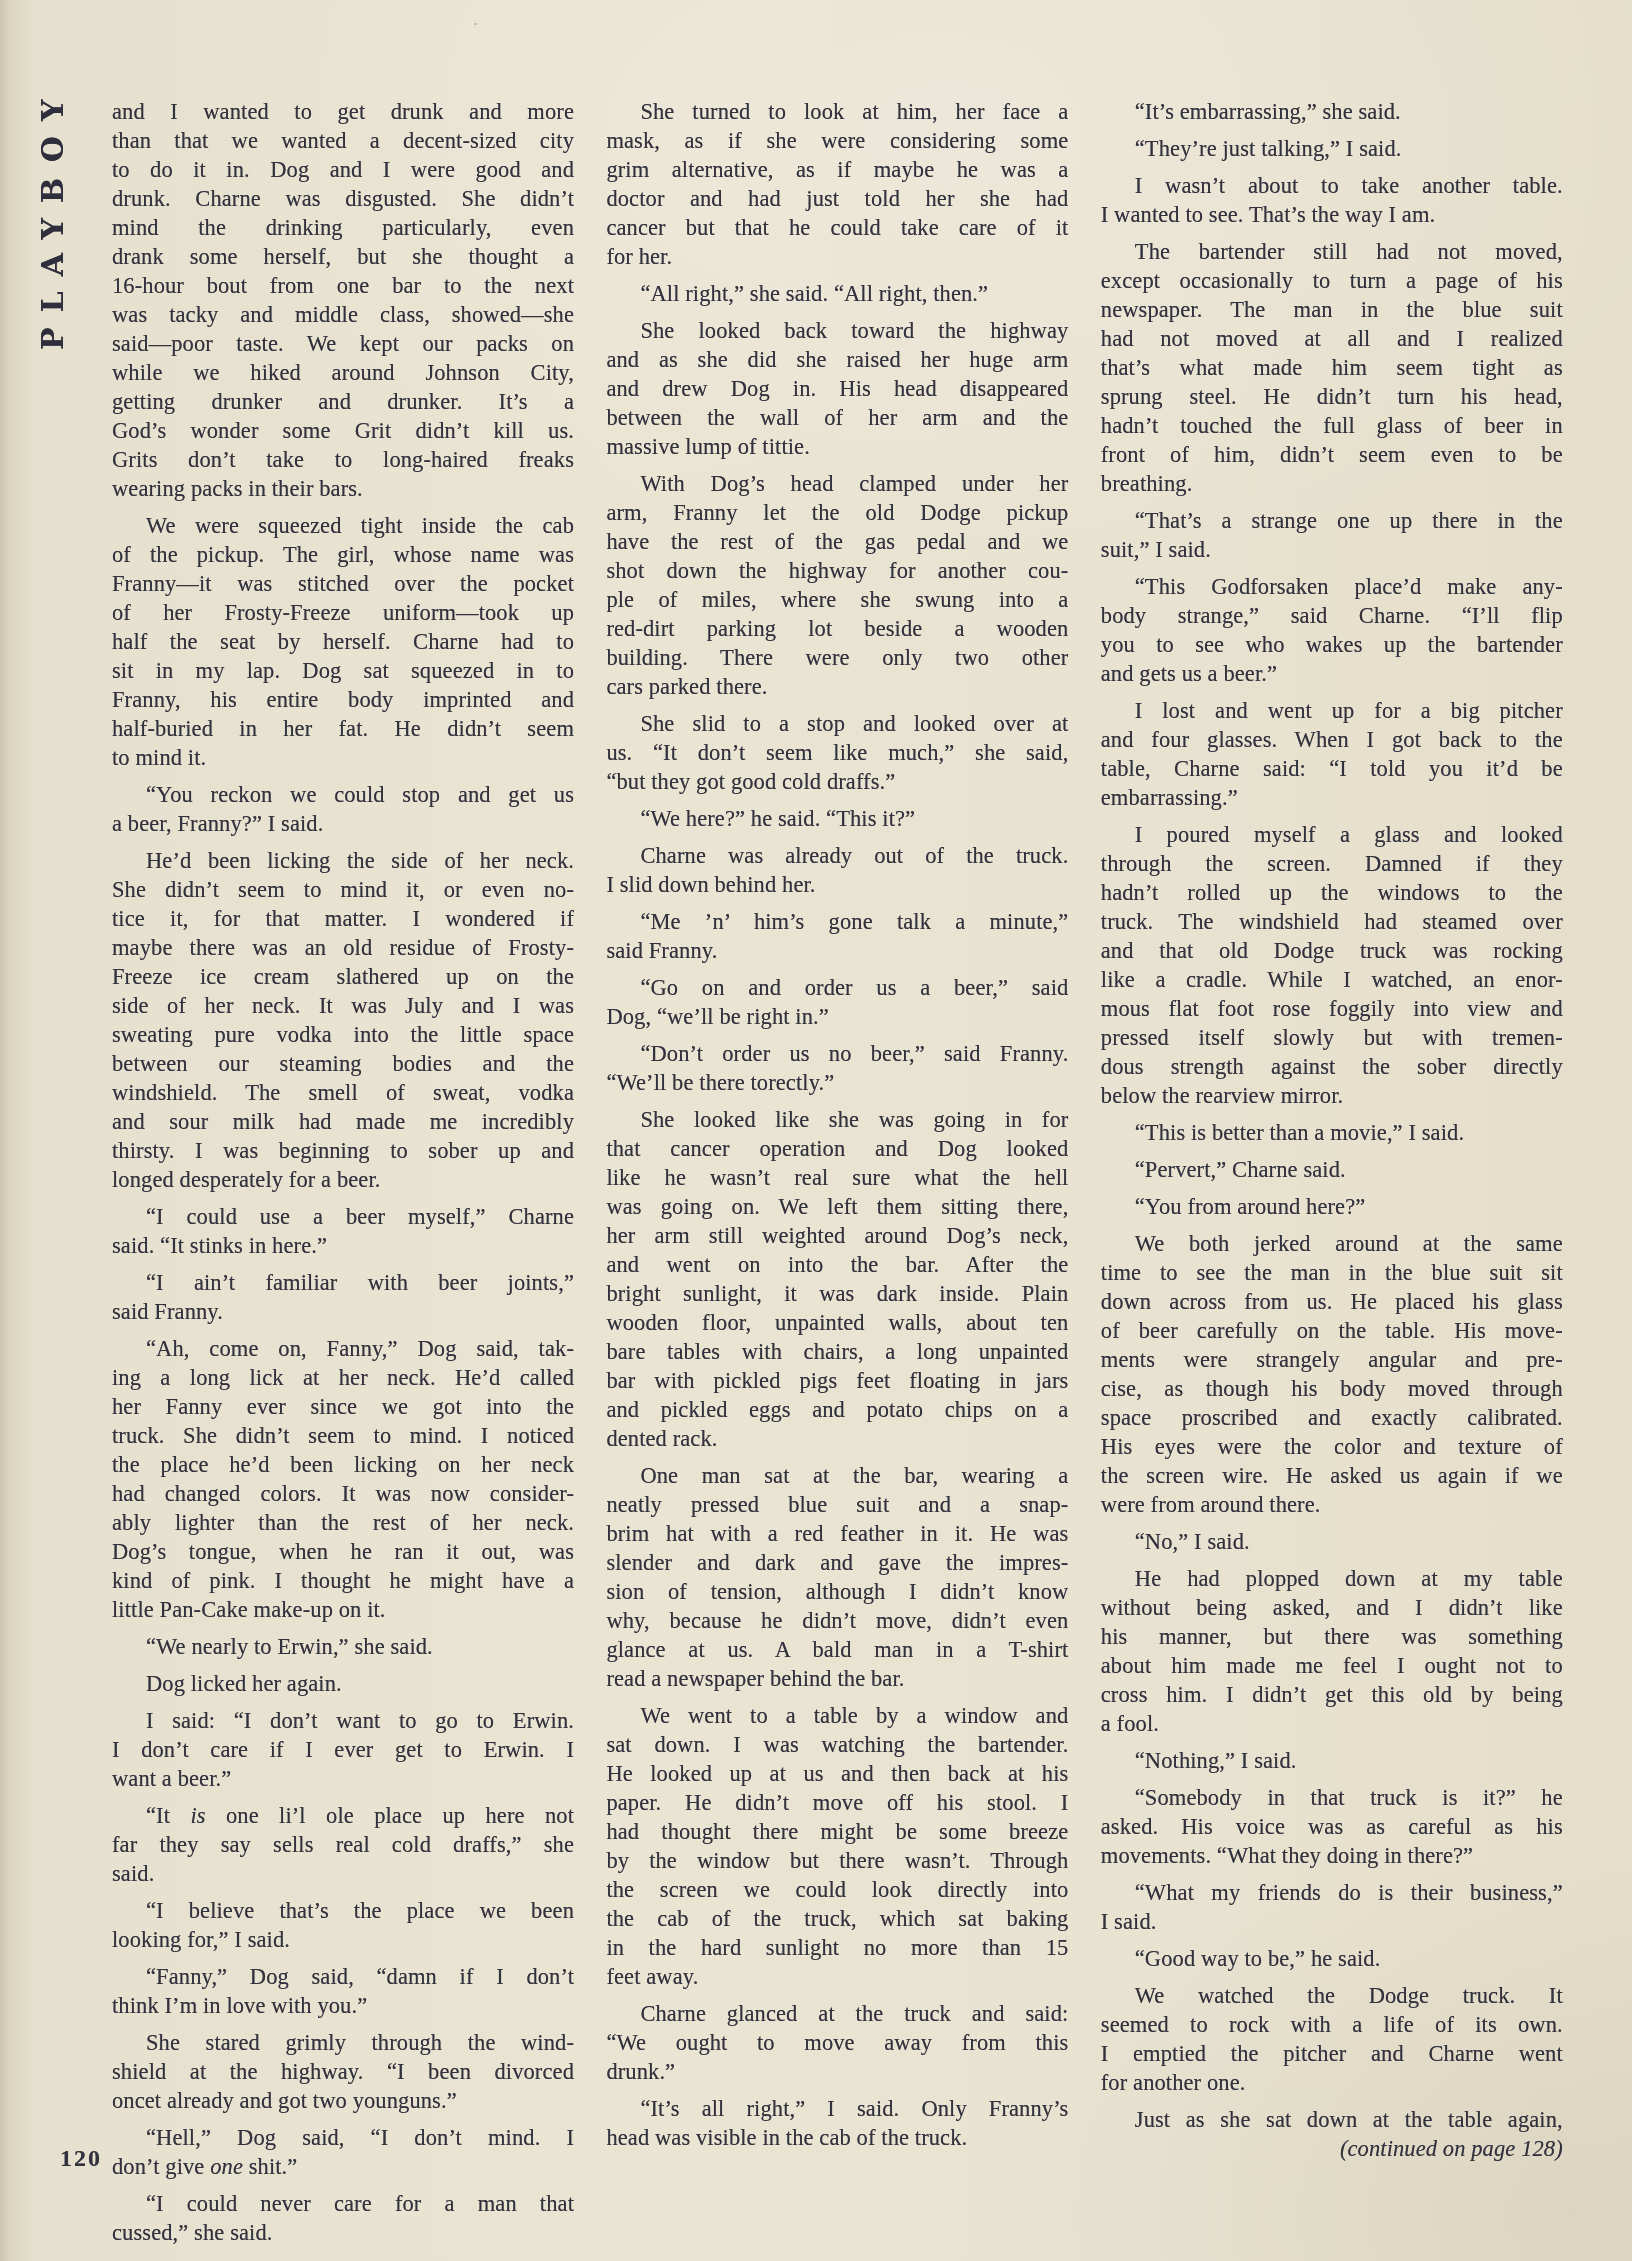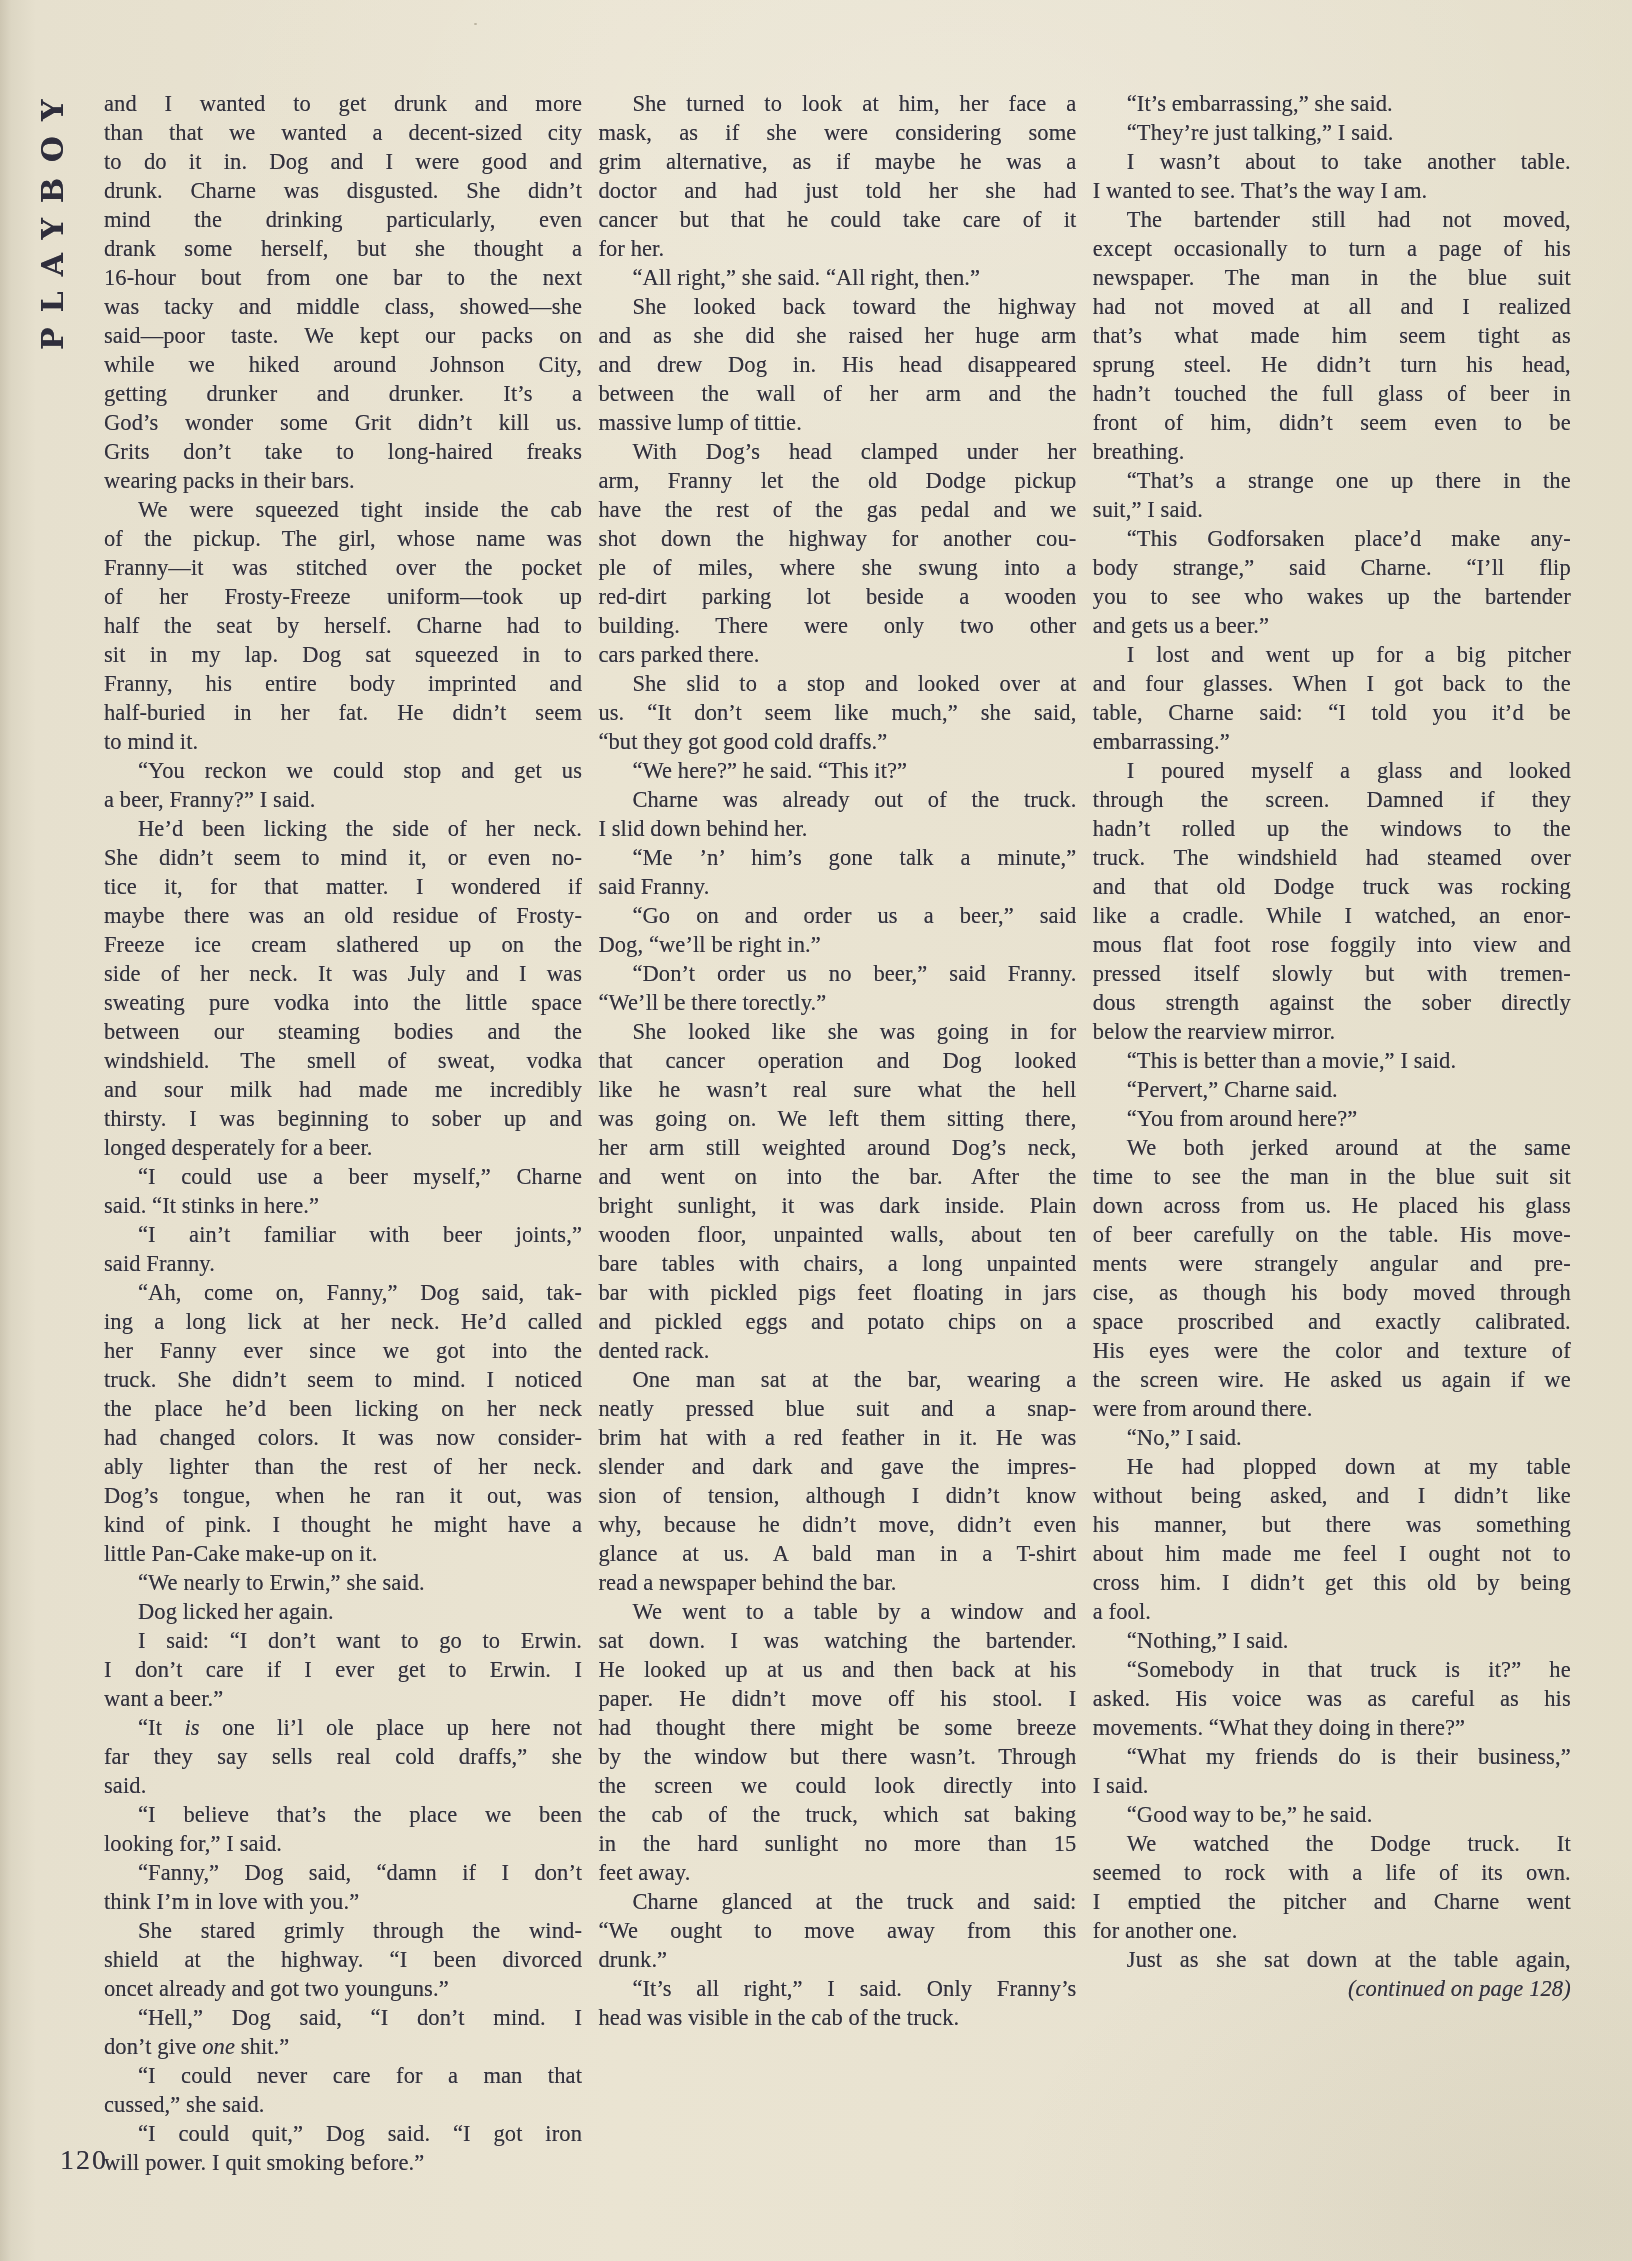--- a/index.html
+++ b/index.html
@@ -30,21 +30,21 @@
     gap: 16.4px;
   }
   .col {
     width: 478px;
     font-size: 22.5px;
     line-height: 29px;
     letter-spacing: 0.1px;
     text-shadow: 0 0 0.5px rgba(50, 49, 62, 0.55);
   }
   p.para {
-    margin: 0;
+    margin: 8px;
     padding: 0;
   }
   .line {
     display: block;
     text-align: justify;
     text-align-last: justify;
   }
   .line.first { text-indent: 34px; }
   .line.last { text-align-last: left; }
   .line.right { text-align-last: right; }
@@ -62,25 +62,26 @@
     line-height: 30px;
     letter-spacing: 15px;
     color: #2f2e3c;
     text-shadow: 0 0 0.4px rgba(47, 46, 60, 0.6);
     white-space: nowrap;
   }
   .pagenum {
     position: absolute;
     left: 60px;
     top: 2146px;
-    font-size: 28px;
+    font-size: 24px;
     line-height: 1;
     letter-spacing: 2px;
     color: #32313e;
     text-shadow: 0 0 0.4px rgba(50, 49, 62, 0.5);
+    font-weight: bold;
   }
   .speck {
     position: absolute;
     left: 474px;
     top: 22.5px;
     width: 3.4px;
     height: 2.7px;
     border-radius: 50%;
     background: rgba(110, 100, 80, 0.38);
   }

